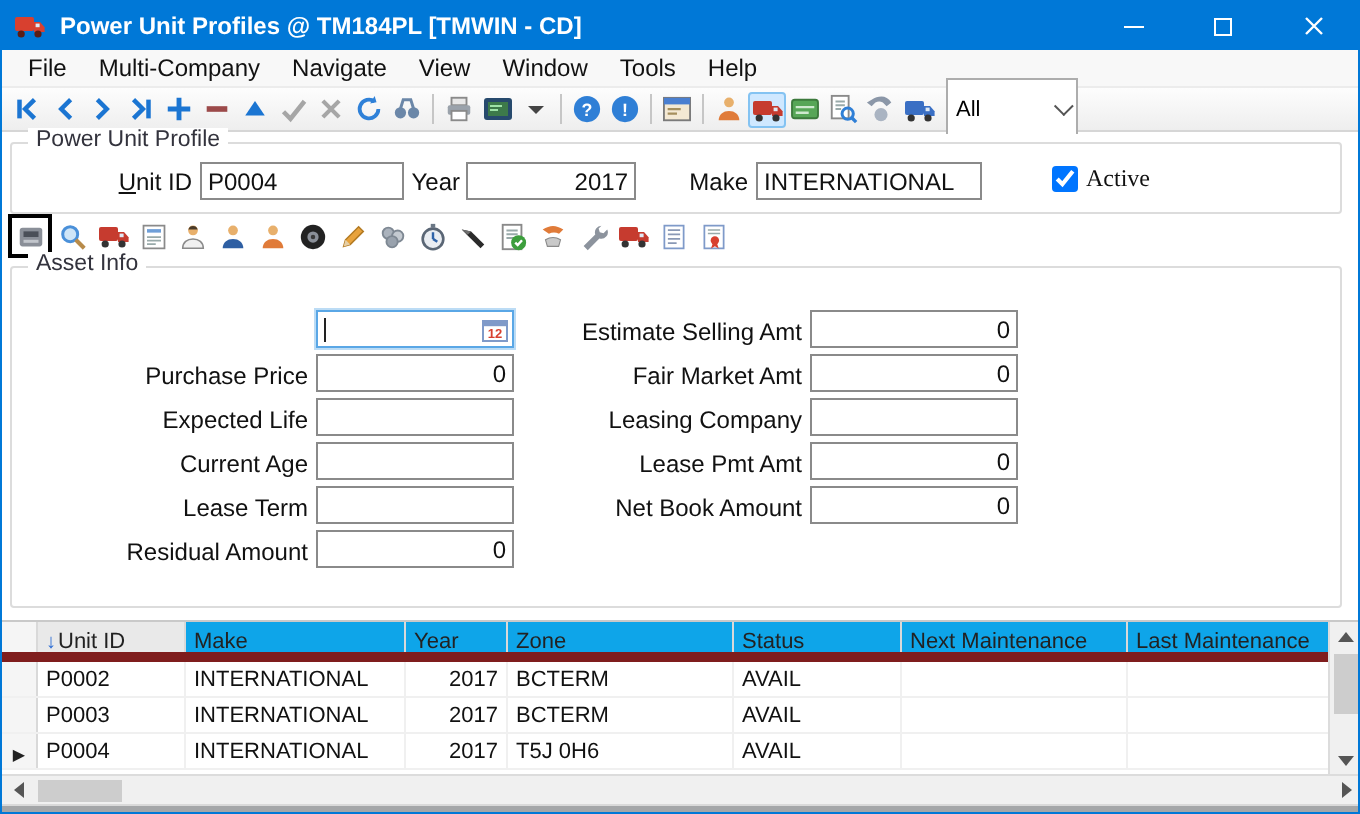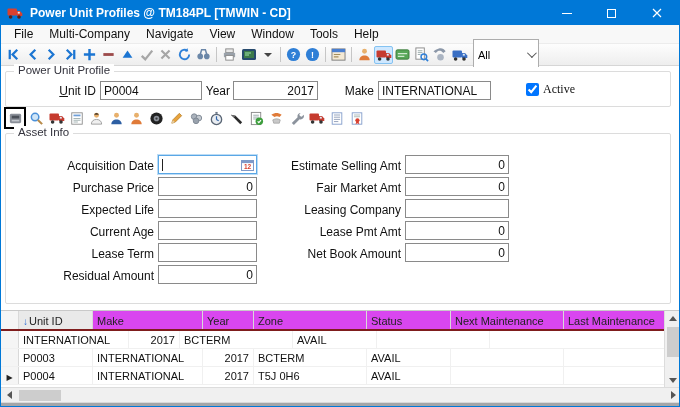--- a/index.html
+++ b/index.html
@@ -51,21 +51,21 @@
   .chk-row { position:absolute; display:flex; align-items:center; gap:4px; }
   .chk-row input { width:13px; height:13px; }
   .chk-label { font-size:12px; color:#111;font-family:Liberation Serif, serif; }
   .unit-toolbar { position:absolute; top:39px; left:3px; height:24px; display:flex; align-items:center; gap:1px; }
   .uti { width:19px; height:19px; display:flex; align-items:center; justify-content:center; flex:0 0 auto; }
   .uti.focus-frame { border:2px solid #000; width:22px; height:22px; }
   
   .grid-wrap { position:absolute; top:309px; left:0; width:680px; height:77px; background:#fff;
                border-top:1px solid #c9c9c9; }
   .grid-body { position:absolute; left:0; top:0; width:663px; height:77px; overflow:hidden; }
-  .ghead { display:flex; height:20px; background:#d946ef; border-bottom:2px solid #7f1d1d;justify-content:center; }
+  .ghead { display:flex; height:20px; background:#0ea5e9; border-bottom:5px solid #7f1d1d;justify-content:center; }
   .gh { font-size:11px; color:#222; padding:4px 0 0 4px; border-right:1px solid #d9d9d9;
         white-space:nowrap; overflow:hidden; }
   .gh.sorted { background:#e9e9e9; }
   .sort-arrow { color:#2b6cd4; font-size:10px; margin-right:1px; }
   .grow { display:flex; height:18px; border-bottom:1px solid #f0f0f0; background:#fff; }
   .gc { font-size:11px; color:#111; padding:3px 0 0 4px; border-right:1px solid #f0f0f0;
         white-space:nowrap; overflow:hidden; }
   .gc.num { text-align:right; padding-right:4px; padding-left:0; }
   .w-sel{width:18px; background:#f5f5f5; border-right:1px solid #d9d9d9; text-align:center; padding-left:0;}
   .w-unit{width:74px}.w-make{width:110px}.w-year{width:51px}.w-zone{width:113px}
@@ -417,21 +417,20 @@
             <path d="M4.5 4h7M4.5 6h7" stroke="#9aa" stroke-width="0.9"></path>
             <circle cx="8.5" cy="10" r="2.4" fill="#d8402f"></circle>
             <path d="M7.3 11.5l-1 3 2.2-1.2 2.2 1.2-1-3z" fill="#d8402f"></path>
           </svg>
         </span>
     </div>
 
     <div class="groupbox" style="left:4px; right:4px; top:66px; height:171px;padding-left:40px;">
       <span class="group-label">Asset Info</span>
 
-      <span class="fld-label" style="left:20px; top:25px; width:128px;">Acquisition Date</span>
       <span style="position:absolute; left:152px; top:21px; width:99px; height:20px;">
         <input class="fld-input focused" style="left: 0px; top: 0px; width: 99px;" value="">
         <span class="caret-line" style="left:4px; top:4px;"></span>
         <span class="cal-btn" style="right:2px; top:2.5px;">
           <svg width="13" height="12" viewBox="0 0 13 12">
               <rect x="0.5" y="1.5" width="12" height="10" fill="#fff" stroke="#7f9ac9"></rect>
               <rect x="0.5" y="1.5" width="12" height="2.6" fill="#7f9ac9"></rect>
               <text x="6.5" y="9.8" font-size="6.5" font-family="Liberation Sans" fill="#d8402f" text-anchor="middle" font-weight="bold">12</text>
             </svg>
         </span>
@@ -468,20 +467,21 @@
         <div class="gh w-make">Make</div>
         <div class="gh w-year">Year</div>
         <div class="gh w-zone">Zone</div>
         <div class="gh w-status">Status</div>
         <div class="gh w-next">Next Maintenance</div>
         <div class="gh w-last">Last Maintenance</div>
       </div>
 
       <div class="grow">
         <div class="gc w-sel"></div>
+        <div class="gc w-unit">P0002</div>
         <div class="gc w-make">INTERNATIONAL</div>
         <div class="gc w-year num">2017</div>
         <div class="gc w-zone">BCTERM</div>
         <div class="gc w-status">AVAIL</div>
         <div class="gc w-next"></div>
         <div class="gc w-last"></div>
       </div>
 
       <div class="grow">
         <div class="gc w-sel"></div>

